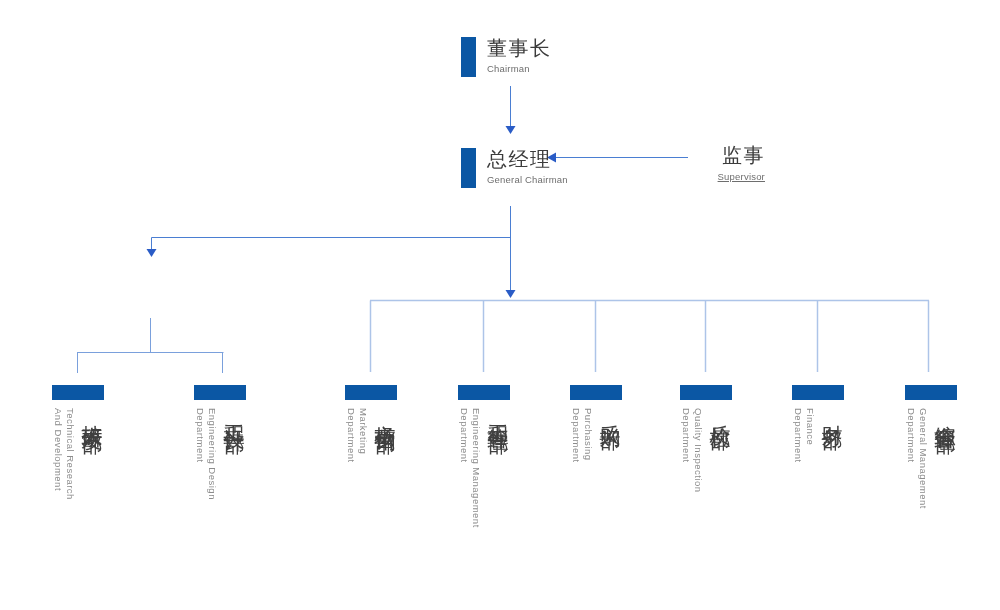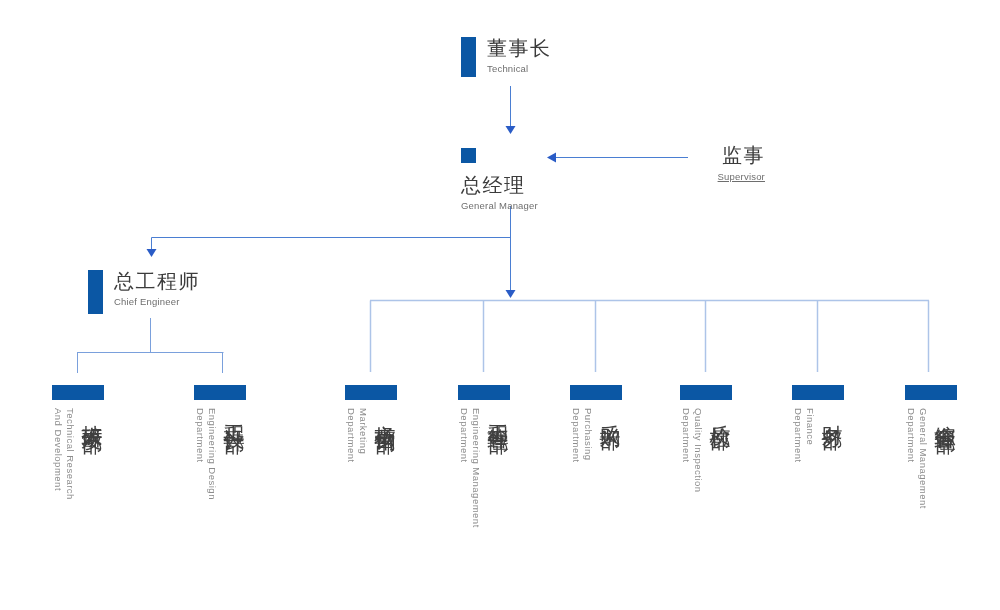--- a/index.html
+++ b/index.html
@@ -65,44 +65,37 @@
       <line x1="705.5" y1="300.5" x2="705.5" y2="372"></line>
       <line x1="817.5" y1="300.5" x2="817.5" y2="372"></line>
       <line x1="928.5" y1="300.5" x2="928.5" y2="372"></line>
     </g>
   </svg>
 
   <div class="person" style="left:461px;top:37px;height:40px;">
     <div class="bar"></div>
     <div class="ptext">
       <div class="ptitle">董事长</div>
-      <div class="psub">Technical</div>
+      <div class="psub">Chairman</div>
     </div>
   </div>
 
-  <div class="person" style="left:461px;top:148px;height:40px;flex-direction:column;">
+  <div class="person" style="left:461px;top:148px;height:40px;">
     <div class="bar"></div>
     <div class="ptext">
       <div class="ptitle">总经理</div>
-      <div class="psub">General Manager</div>
+      <div class="psub">General Chairman</div>
     </div>
   </div>
 
   <div class="person-plain" style="left:680px;top:144px;width:85px;">
     <div class="ptitle">监事</div>
     <div class="psub">Supervisor</div>
   </div>
 
-  <div class="person" style="left:88px;top:270px;height:44px;">
-    <div class="bar"></div>
-    <div class="ptext">
-      <div class="ptitle">总工程师</div>
-      <div class="psub">Chief Engineer</div>
-    </div>
-  </div>
 
   <div class="dept" style="left:52px;">
     <div class="dept-bar"></div>
     <div class="dept-text">
       <span class="dept-cn">技术研发部</span>
       <span class="dept-en">Technical Research
 And Development</span>
     </div>
   </div>
 

